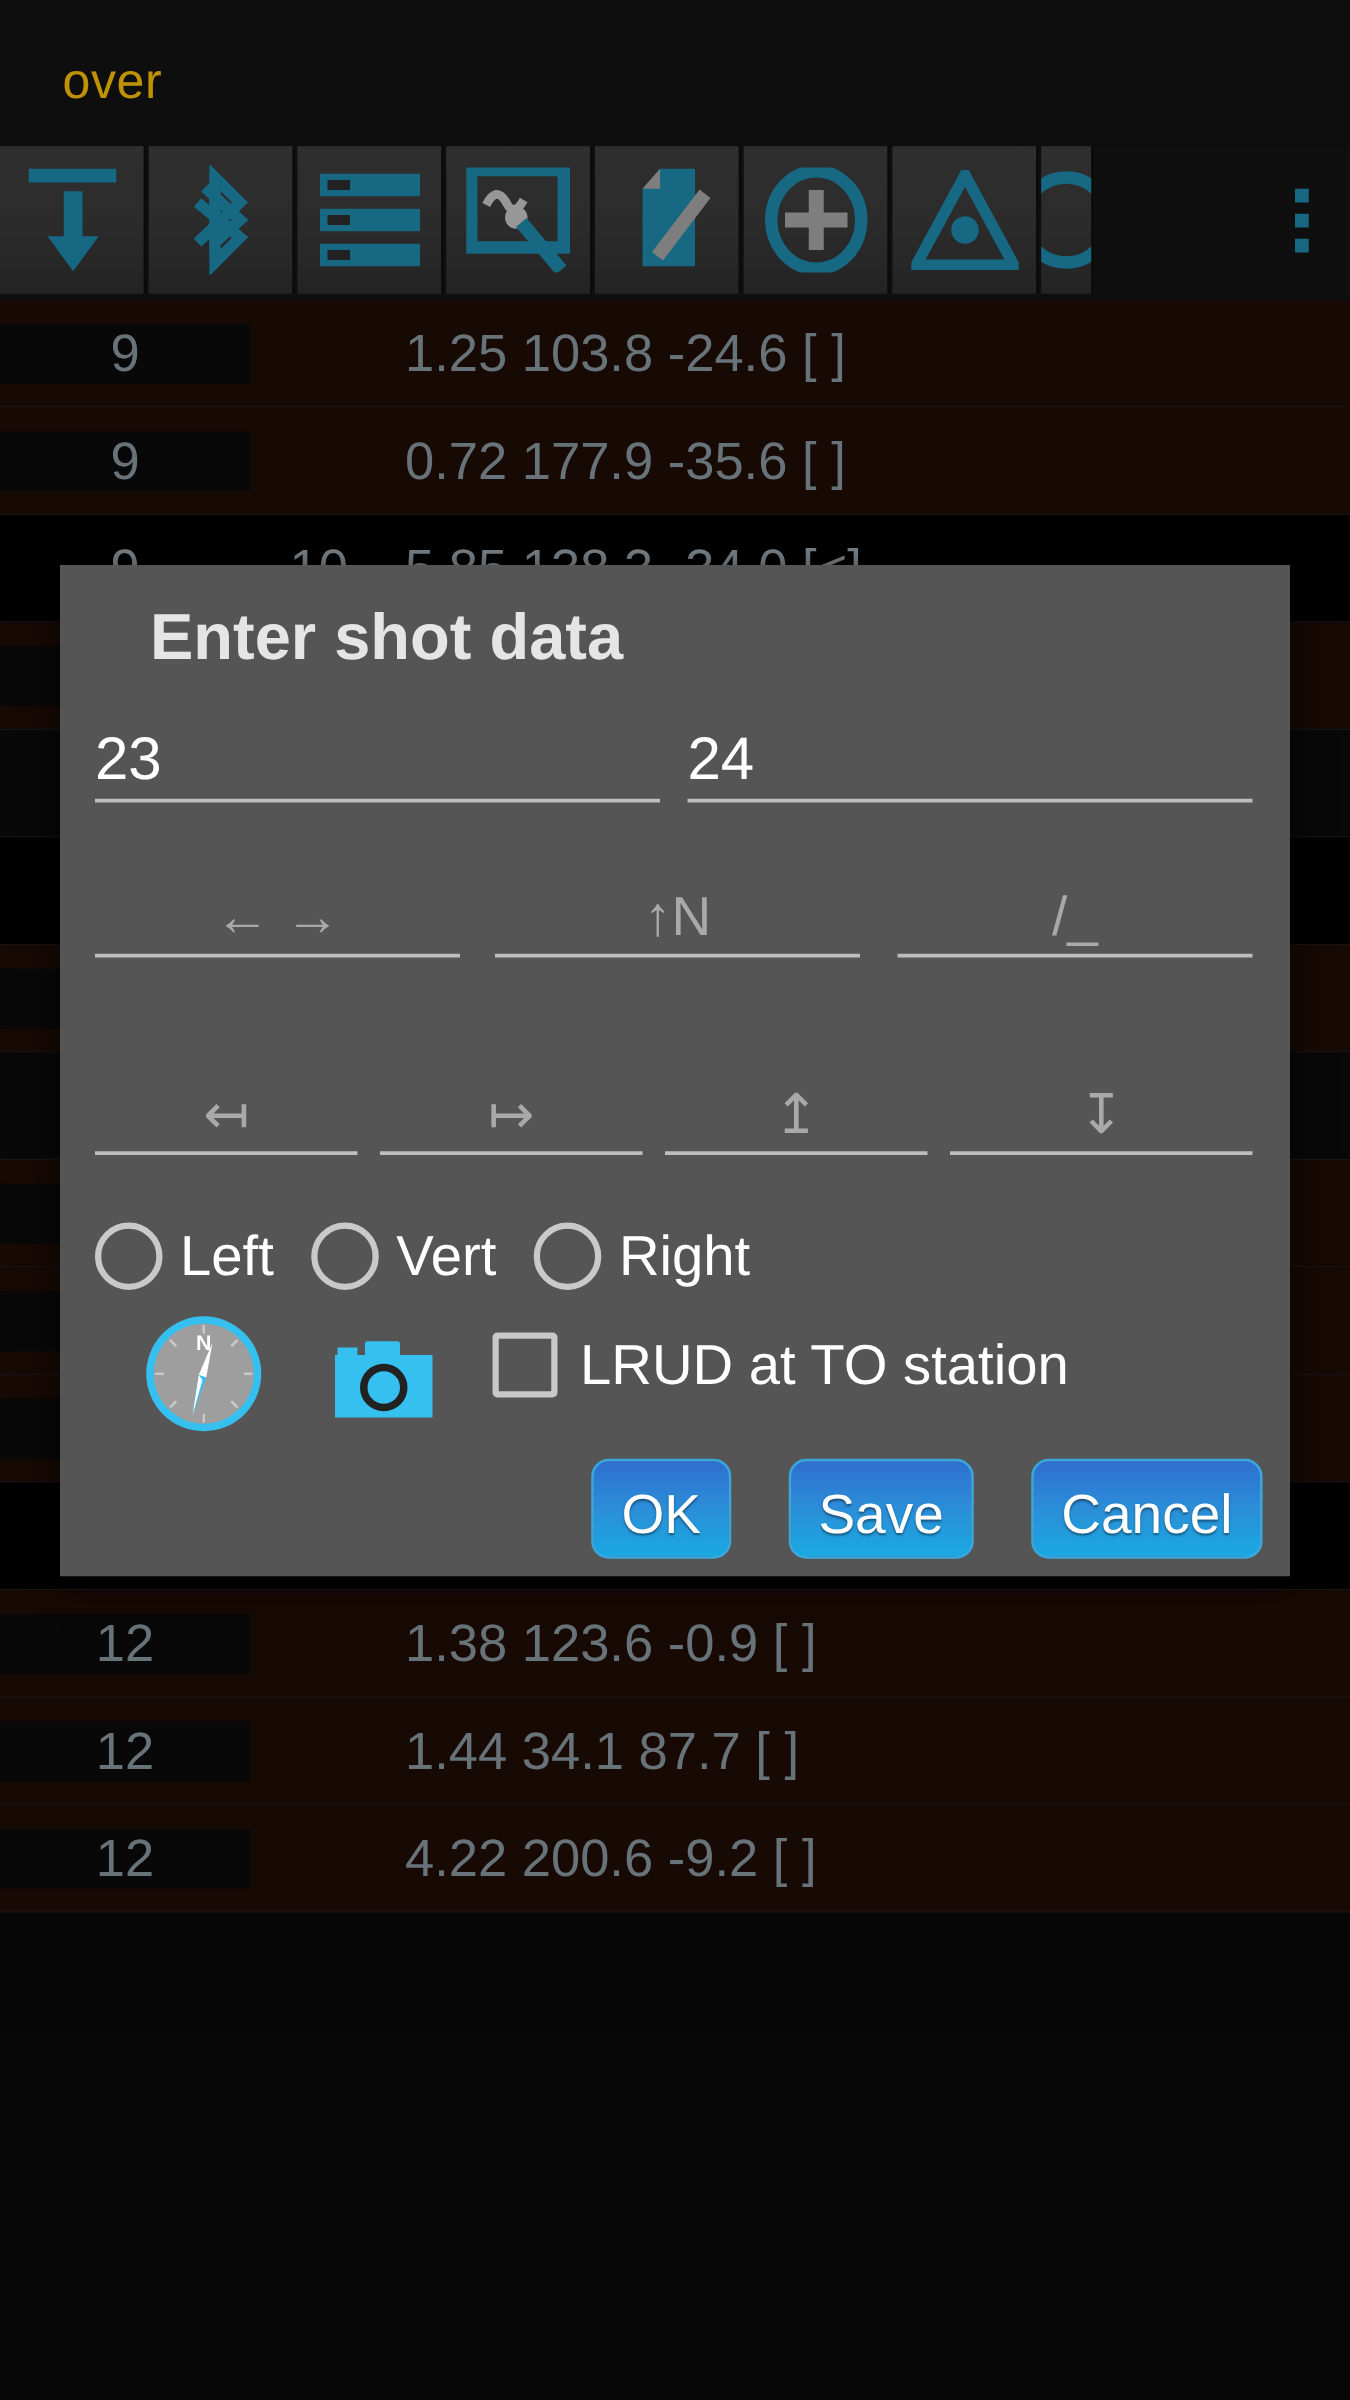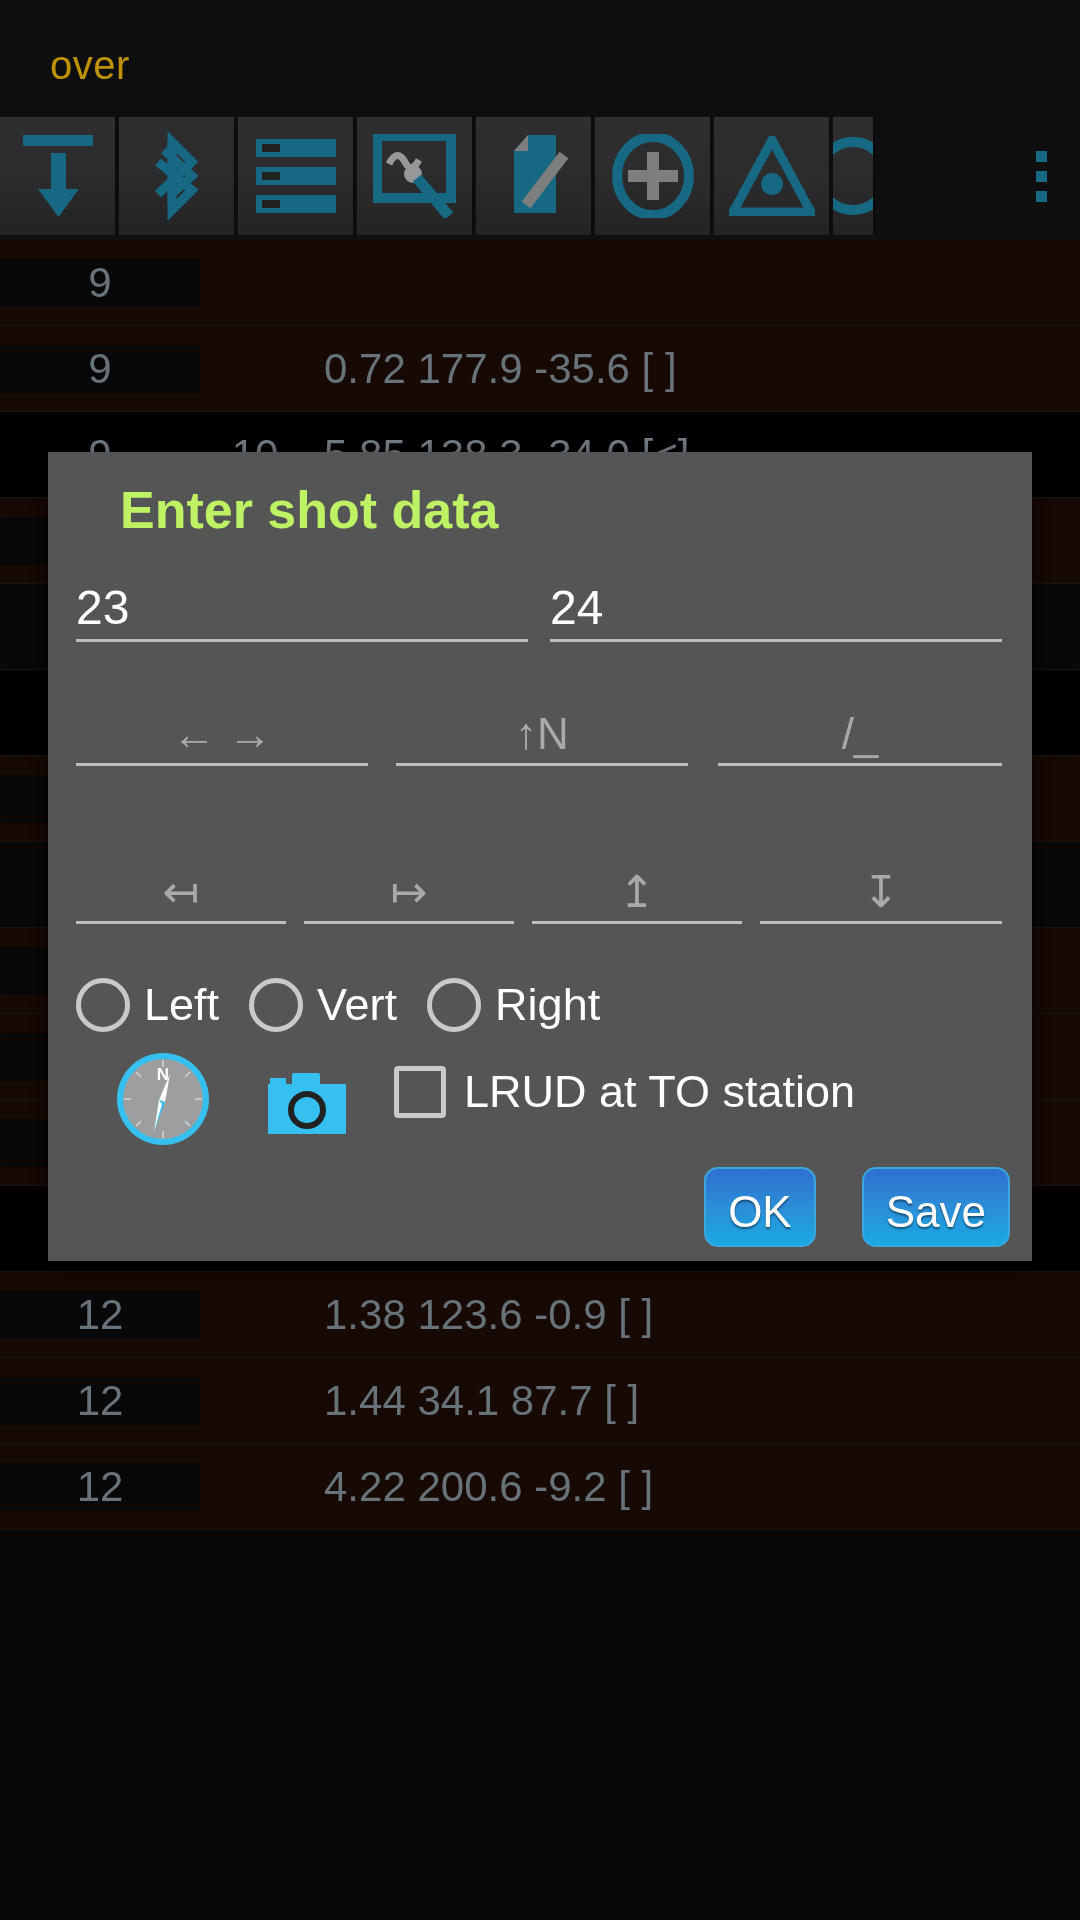--- a/index.html
+++ b/index.html
@@ -68,21 +68,21 @@
 
   
   .scrim { position: absolute; inset: 0; background: rgba(0,0,0,0.18); }
   .dialog {
     position: absolute; left: 48px; top: 452px; width: 984px; height: 809px;
     background: #555555;
     box-shadow: 0 4px 26px rgba(0,0,0,.6);
   }
   .dlg-title {
     position: absolute; left: 72px; top: 28px;
-    font-size: 52px; font-weight: bold; color: #bef264;
+    font-size: 52px; font-weight: bold; color: #e5e5e5;
   }
 
   .field {
     position: absolute;
     border-bottom: 3px solid #bdbdbd;
     display: flex; align-items: flex-end;
   }
   .field .val {
     font-size: 48px; color: #ffffff; line-height: 1.05;
     padding-bottom: 6px;
@@ -247,20 +247,21 @@
       <i></i>
       <i></i>
       <i></i>
     </div>
   </div>
 
   <div class="table">
     <div class="trow even">
       <div class="c-from">9</div>
       <div class="c-to"></div>
+      <div class="c-data">1.25 103.8 -24.6 [ ]</div>
     </div>
     <div class="trow even">
       <div class="c-from">9</div>
       <div class="c-to"></div>
       <div class="c-data">0.72 177.9 -35.6 [ ]</div>
     </div>
     <div class="trow leg">
       <div class="c-from">9</div>
       <div class="c-to">10</div>
       <div class="c-data">5.85 138.3 -34.0 [&lt;]</div>
@@ -416,16 +417,17 @@
 
       <div class="chk-wrap">
         <span class="chk-box"></span>
         <span class="chk-lbl">LRUD at TO station</span>
       </div>
     </div>
 
     <div class="btn-row">
       <div class="dbtn">OK</div>
       <div class="dbtn">Save</div>
+      <div class="dbtn">Cancel</div>
     </div>
 
   </div>
 </div>
 
 </body></html>

